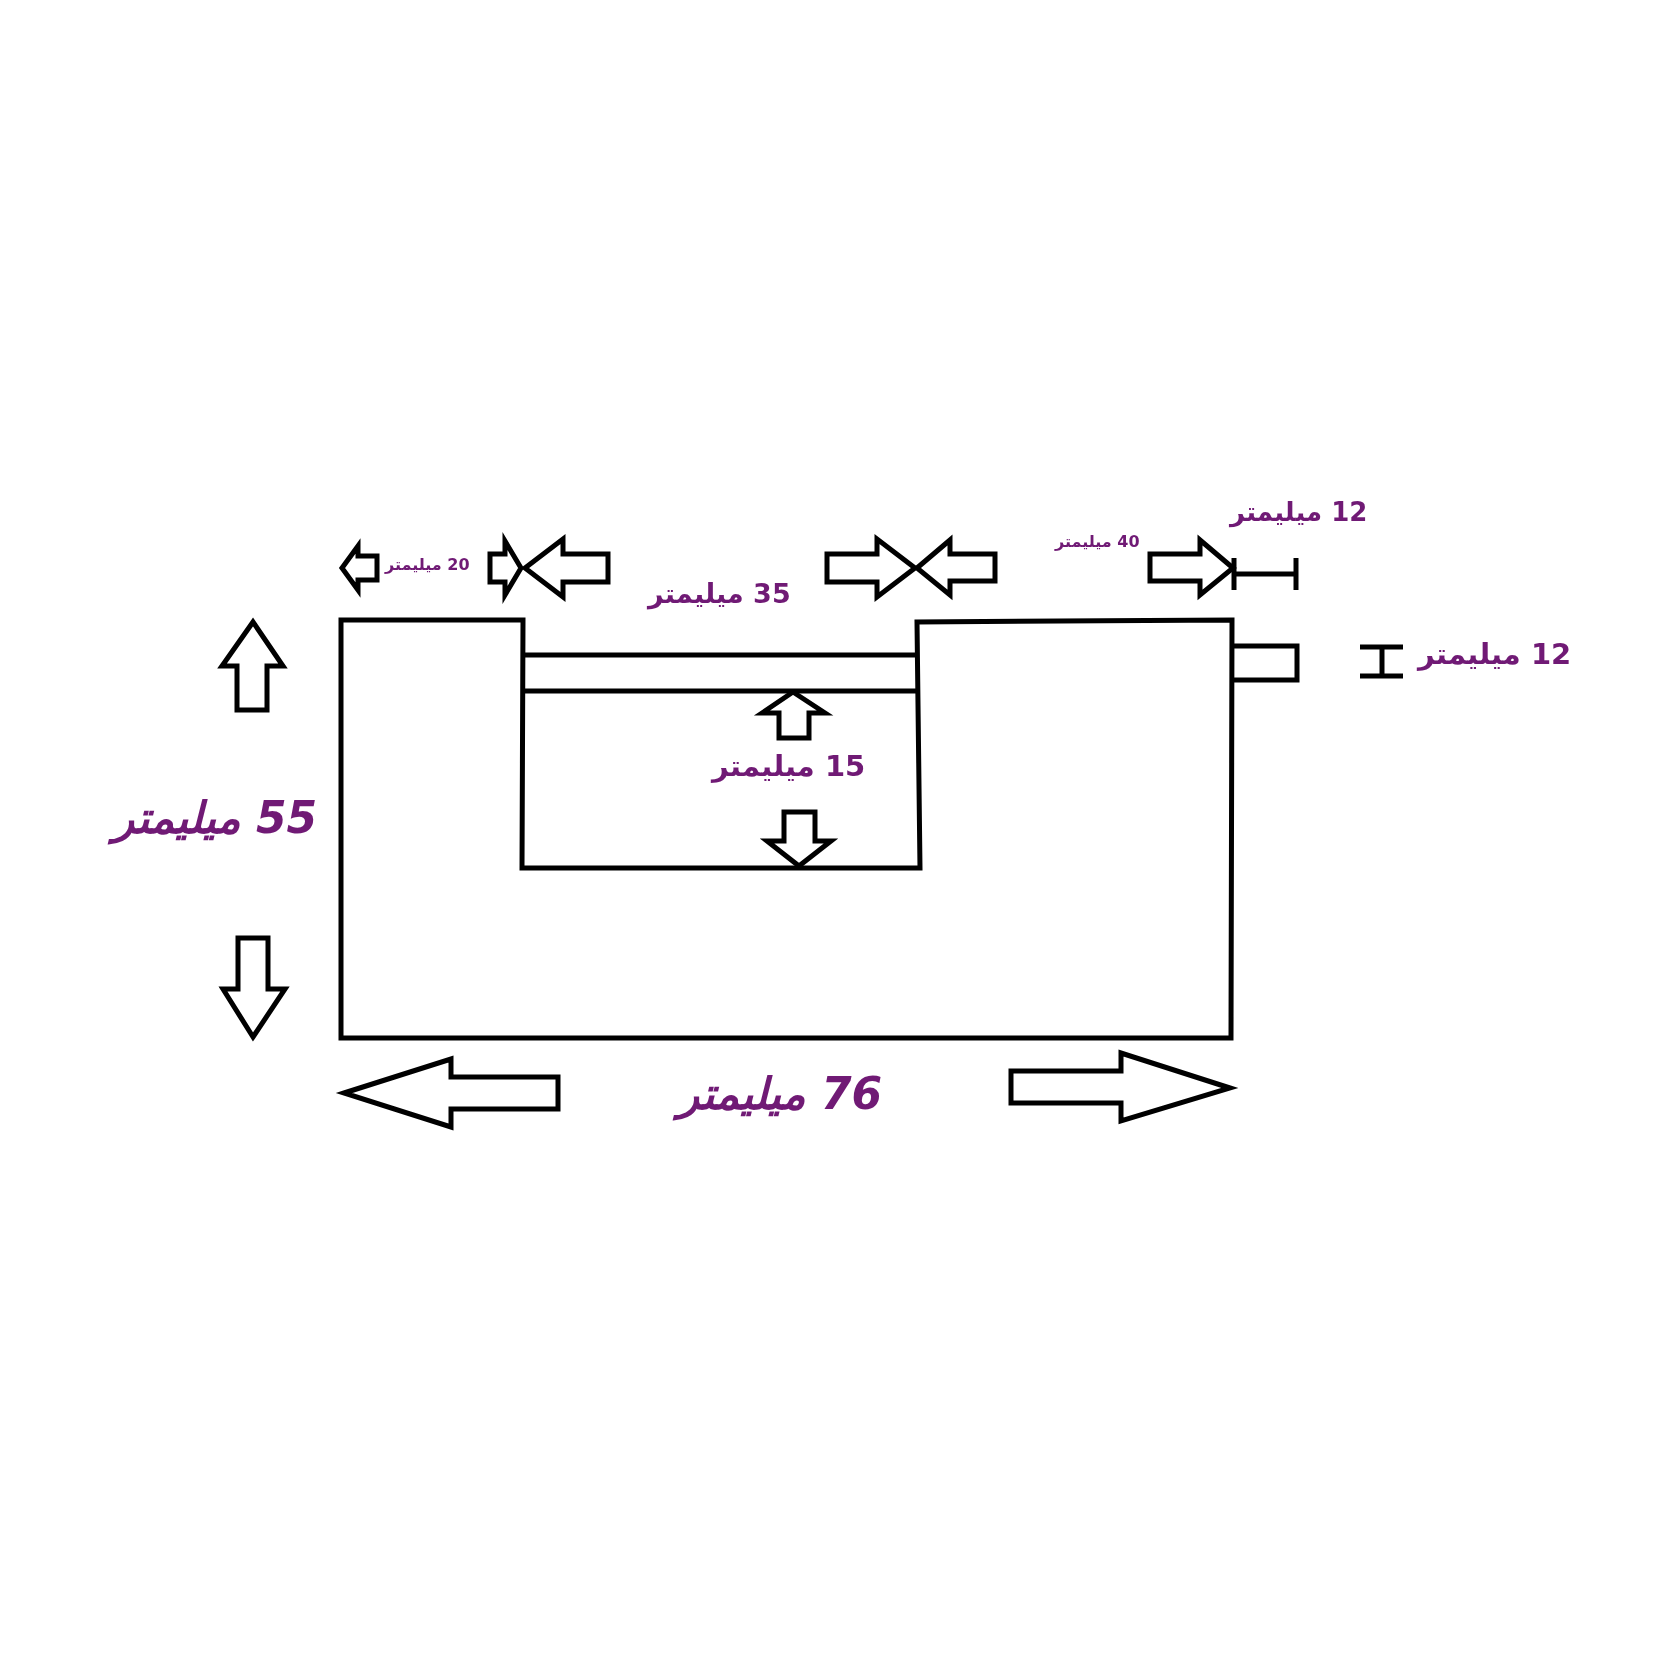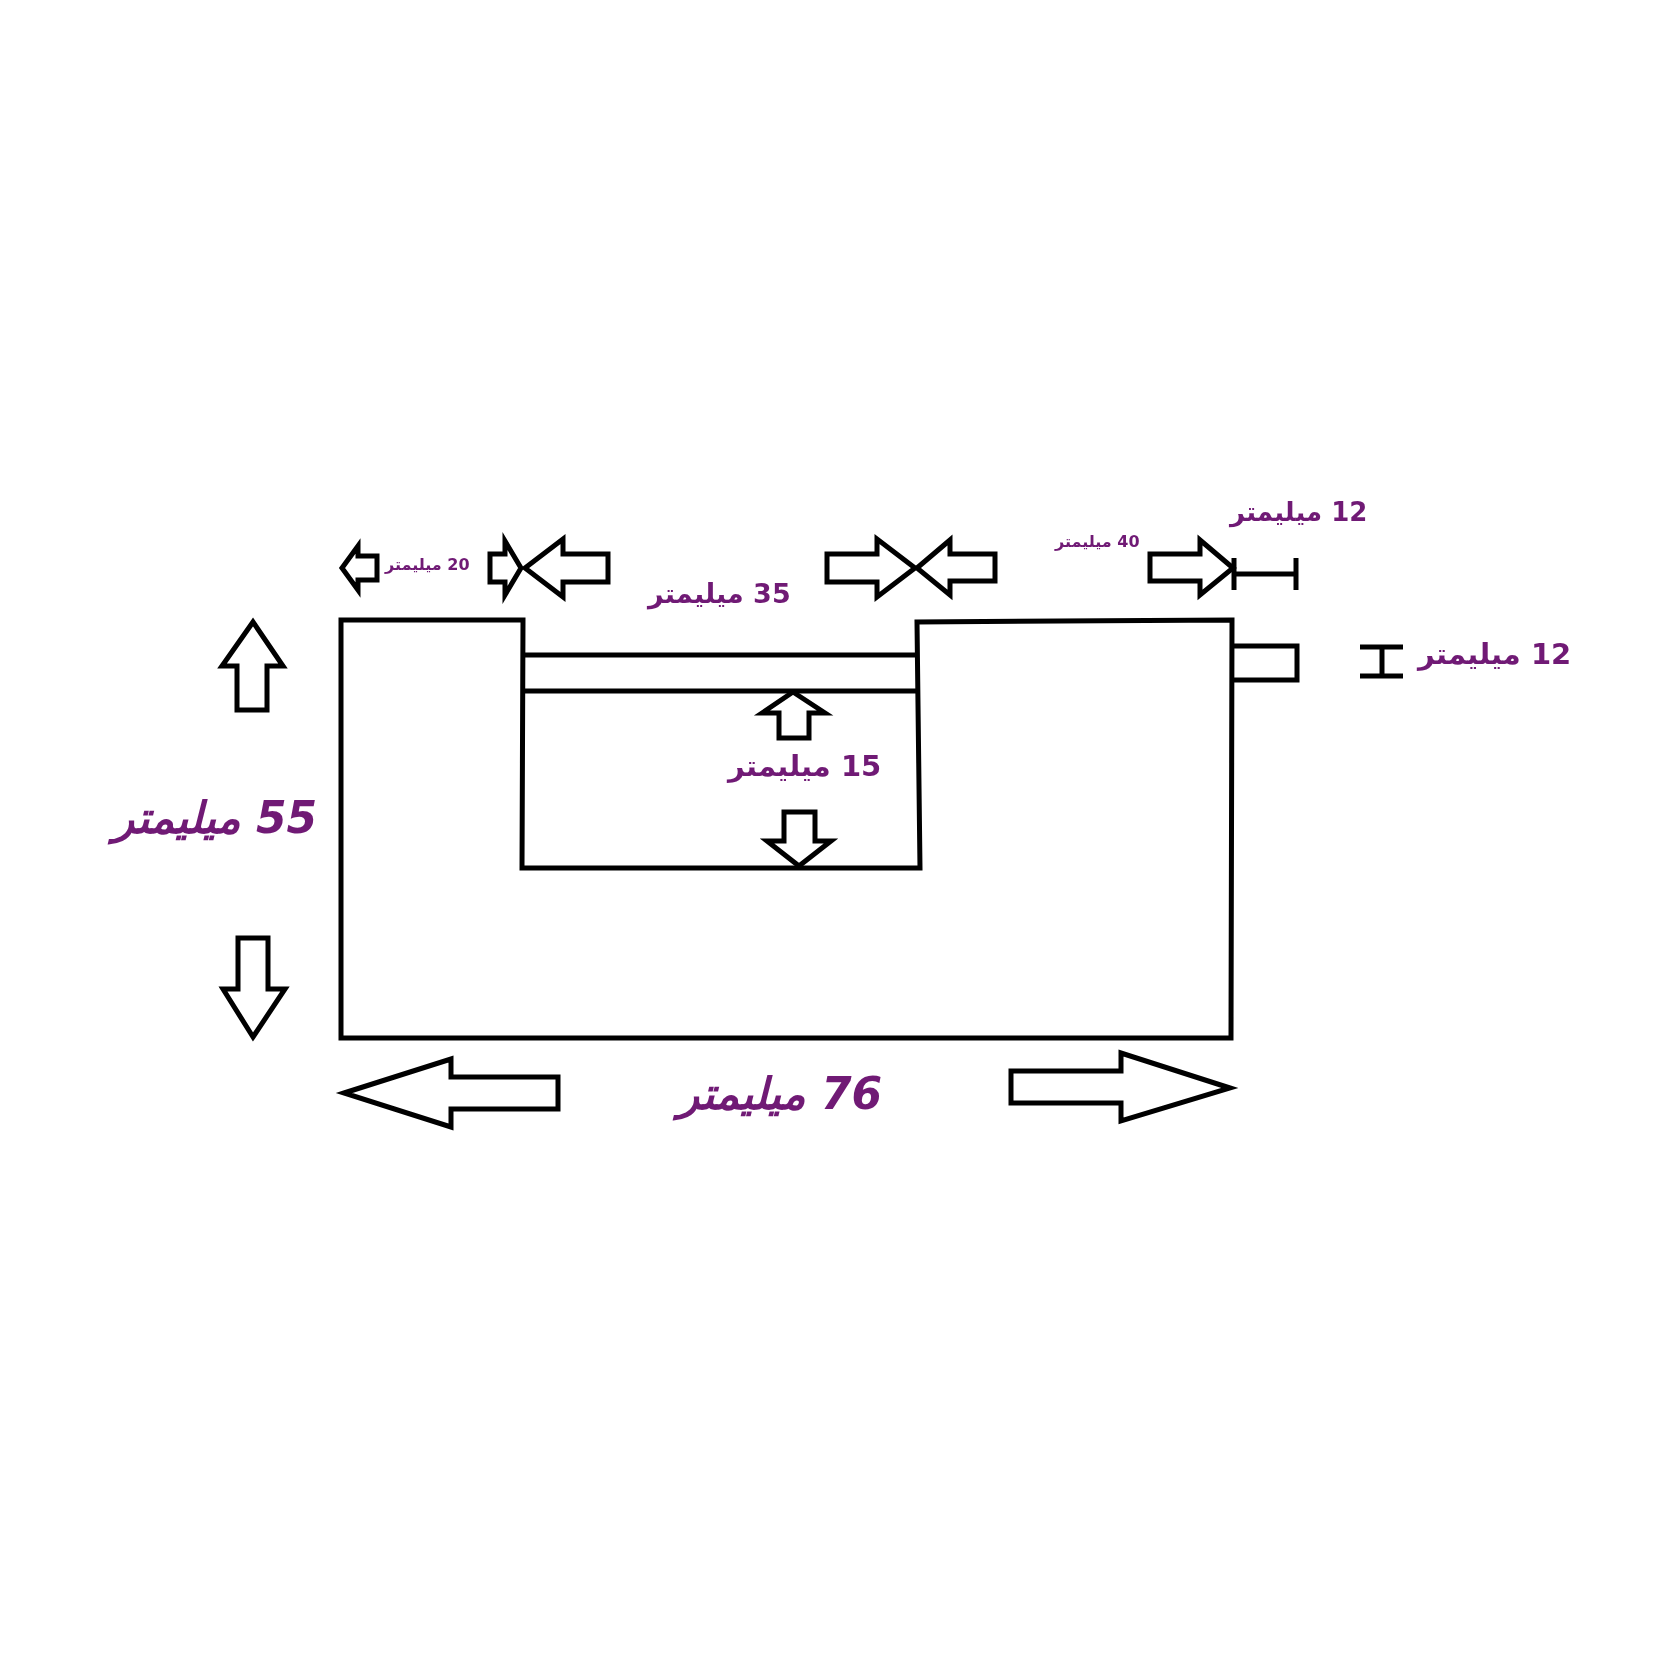--- a/index.html
+++ b/index.html
@@ -61,17 +61,17 @@
 <div class="lbl lbl-sm" style="left:385px; top:555px;">20 میلیمتر</div>
 
 <div class="lbl lbl-md" style="left:648px; top:545px;margin-top:33px;">35 میلیمتر</div>
 
 <div class="lbl lbl-sm" style="left:1015px; top:532px;margin-left:40px;">40 میلیمتر</div>
 
 <div class="lbl lbl-md" style="left:1230px; top:497px; font-size:26px;">12 میلیمتر</div>
 
 <div class="lbl lbl-md" style="left:1418px; top:637px; font-size:29px;">12 میلیمتر</div>
 
-<div class="lbl lbl-md" style="left:728px; top:749px; font-size:29px;">15 میلیمتر</div>
+<div class="lbl lbl-md" style="left:712px; top:749px; font-size:29px;">15 میلیمتر</div>
 
 <div class="lbl lbl-lg" style="left:113px; top:792px;">55 میلیمتر</div>
 
 <div class="lbl lbl-lg" style="left:678px; top:1068px;">76 میلیمتر</div>
 
 </body></html>

